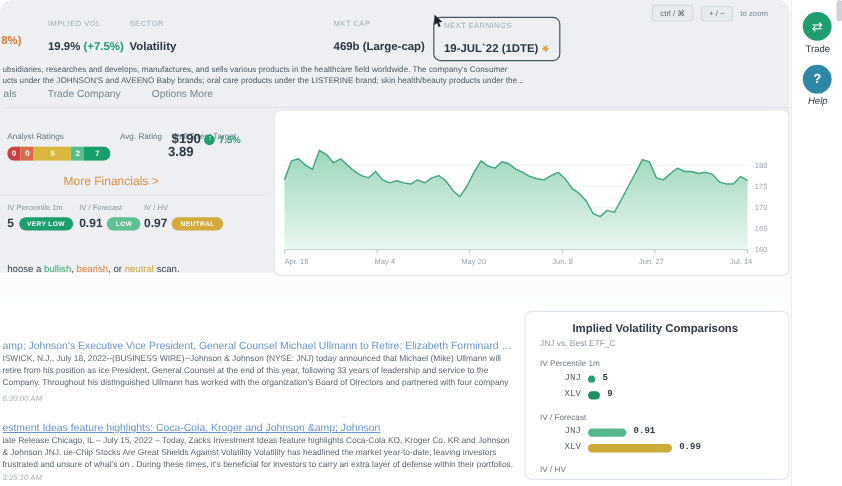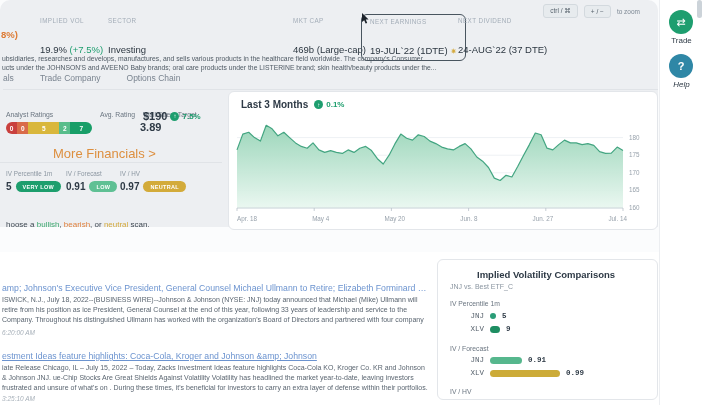--- a/index.html
+++ b/index.html
@@ -9,21 +9,21 @@
   .card{position:absolute;left:0;top:25;width:658px;height:227px;background:#edeff2;
         border-radius:10px 10px 0 0;}
   
   .zoom-hint{position:absolute;top:4px;right:18px;display:flex;align-items:center;gap:6px;
              font-size:6.5px;color:#7d8894;}
   .kbd{background:#e7ebee;border:1px solid #d3d9de;border-radius:3px;padding:2px 6px;
        color:#5a656f;font-size:6.5px;}
   
   .stat{position:absolute;top:17px;}
   .stat-label{font-size:6.3px;color:#a3adb8;letter-spacing:.4px;text-transform:uppercase;}
-  .stat-value{font-size:9.5px;font-weight:normal;color:#2b3640;margin-top:20px;white-space:nowrap;}
+  .stat-value{font-size:9.5px;font-weight:bold;color:#2b3640;margin-top:10px;white-space:nowrap;}
   .green{color:#1e9e6f;}
   .price-change{position:absolute;left:1px;top:29px;font-size:9.5px;font-weight:bold;color:#dd7a33;}
   .earn-box{position:absolute;left:361px;top:14px;padding:3px 8px 4px 8px;border:1.5px solid #49555f;
             border-radius:6px;background:transparent;}
   .earn-box .stat-label{margin-top:0;}
   .cursor-icon{position:absolute;left:-1px;top:-4px;}
   .star{font-size:8px;color:#d4a93c;}
   
   .desc{position:absolute;left:2px;top:54px;width:560px;font-size:6.8px;line-height:9px;color:#4f5a64;}
   
@@ -42,21 +42,21 @@
   .seg4{width:13%;background:#58bd8b;}
   .seg5{width:25%;background:#189e68;}
   .avg-label{position:absolute;left:100px;top:111px;}
   .avg-value{position:absolute;left:100px;top:121px;font-size:11px;font-weight:bold;margin-left:40px;}
   .tgt-label{position:absolute;left:143px;top:111px;}
   .tgt-value{position:absolute;left:143px;top:110px;font-size:11px;font-weight:bold;display:flex;
              align-items:center;gap:3px;}
   .up-badge{display:inline-flex;align-items:center;justify-content:center;width:9px;height:9px;
             border-radius:50%;background:#1e9e6f;color:#fff;font-size:6px;}
   .tgt-pct{font-size:8px;font-weight:bold;color:#1e9e6f;}
-  .more-link{position:absolute;left:6px;top:146px;font-size:13px;color:#dd8f3f;cursor:pointer;padding-left:47px;}
+  .more-link{position:absolute;left:6px;top:146px;font-size:10px;color:#dd8f3f;cursor:pointer;padding-left:47px;}
   .lc-divider{position:absolute;left:0;top:162px;width:222px;border-top:1px solid #e0e3e7;}
   .iv-group{position:absolute;top:170px;}
   .iv-g1{left:6px;} .iv-g2{left:66px;} .iv-g3{left:120px;}
   .iv-label{font-size:6.3px;color:#8b96a1;}
   .iv-val-row{display:flex;align-items:center;gap:4px;margin-top:4px;}
   .iv-value{font-size:10px;font-weight:bold;}
   .pill{font-size:5.5px;font-weight:bold;color:#fff;padding:2.5px 7px;border-radius:8px;letter-spacing:.3px;}
   .pill-verylow{background:#1d9e6d;} .pill-low{background:#5fc094;} .pill-neutral{background:#d3ab3a;}
   .scan-line{position:absolute;left:6px;top:220px;font-size:8px;color:#3c4650;}
   .scan-bullish{color:#3da96f;cursor:pointer;} .scan-bearish{color:#e0823f;cursor:pointer;}
@@ -120,51 +120,47 @@
     </div>
 
     <div class="price-change">8%)</div>
 
     <div class="stat" style="left:40px">
       <div class="stat-label">IMPLIED VOL</div>
       <div class="stat-value"><span>19.9%</span> <span class="green">(+7.5%)</span></div>
     </div>
     <div class="stat" style="left:108px">
       <div class="stat-label">SECTOR</div>
-      <div class="stat-value">Investing</div>
-    </div>
-    <div class="stat" style="left:293px">
+      <div class="stat-value">Volatility</div>
+    </div>
+    <div class="stat" style="left:278px">
       <div class="stat-label">MKT CAP</div>
       <div class="stat-value">469b (Large-cap)</div>
     </div>
 
     <div class="earn-box">
       <span class="cursor-icon">
         <svg width="10" height="12" viewBox="0 0 10 12">
             <path d="M1 0 L1 9 L3.2 7.2 L4.6 10.6 L6.2 9.9 L4.8 6.6 L7.6 6.4 Z" fill="#1b222a"></path>
           </svg>
       </span>
       <div class="stat-label">NEXT EARNINGS</div>
       <div class="stat-value"><span>19-JUL`22 (1DTE)</span> <span class="star">✷</span></div>
     </div>
 
-    <div class="stat" style="left:458px">
-      <div class="stat-label">NEXT DIVIDEND</div>
-      <div class="stat-value">24-AUG`22 (37 DTE)</div>
-    </div>
 
     <div class="desc">
       <div>ubsidiaries, researches and develops, manufactures, and sells various products in the healthcare field worldwide. The company's Consumer</div>
       <div>ucts under the JOHNSON'S and AVEENO Baby brands; oral care products under the LISTERINE brand; skin health/beauty products under the...</div>
     </div>
 
     <div class="tabs">
       <span class="tab">als</span>
       <span class="tab">Trade Company</span>
-      <span class="tab">Options Chain</span>
+      <span class="tab">Options More</span>
     </div>
 
     <div class="sec-label ratings-title">Analyst Ratings</div>
     <div class="ratings-bar">
       <span class="seg seg1">0</span>
       <span class="seg seg2">0</span>
       <span class="seg seg3">5</span>
       <span class="seg seg4">2</span>
       <span class="seg seg5">7</span>
     </div>
@@ -197,27 +193,20 @@
       <div class="iv-label">IV / HV</div>
       <div class="iv-val-row">
         <span class="iv-value">0.97</span>
         <span class="pill pill-neutral">NEUTRAL</span>
       </div>
     </div>
 
     <div class="scan-line"><span>hoose a </span><span class="scan-bullish">bullish</span><span>, </span><span class="scan-bearish">bearish</span><span>, or </span><span class="scan-neutral">neutral</span><span> scan.</span></div>
 
     <div class="chart-card">
-      <div class="chart-head">
-        <span class="chart-title">Last 3 Months</span>
-        <span class="chart-change">
-          <span class="up-badge">↑</span>
-          <span>0.1%</span>
-        </span>
-      </div>
       <svg class="chart-svg" width="424" height="100" viewBox="0 0 424 100">
           <defs>
             <linearGradient id="gfill" x1="0" y1="0" x2="0" y2="1">
               <stop offset="0" stop-color="#97d4b7" stop-opacity="0.95"></stop>
               <stop offset="1" stop-color="#e9f7f0" stop-opacity="0.95"></stop>
             </linearGradient>
           </defs>
           <line x1="6" y1="21.599999999999994" x2="392" y2="21.599999999999994" stroke="#eef1f4" stroke-width="1"></line>
           <text x="398" y="23.599999999999994" font-size="6.3" fill="#98a2ac">180</text>
           <line x1="6" y1="39.2" x2="392" y2="39.2" stroke="#eef1f4" stroke-width="1"></line>

